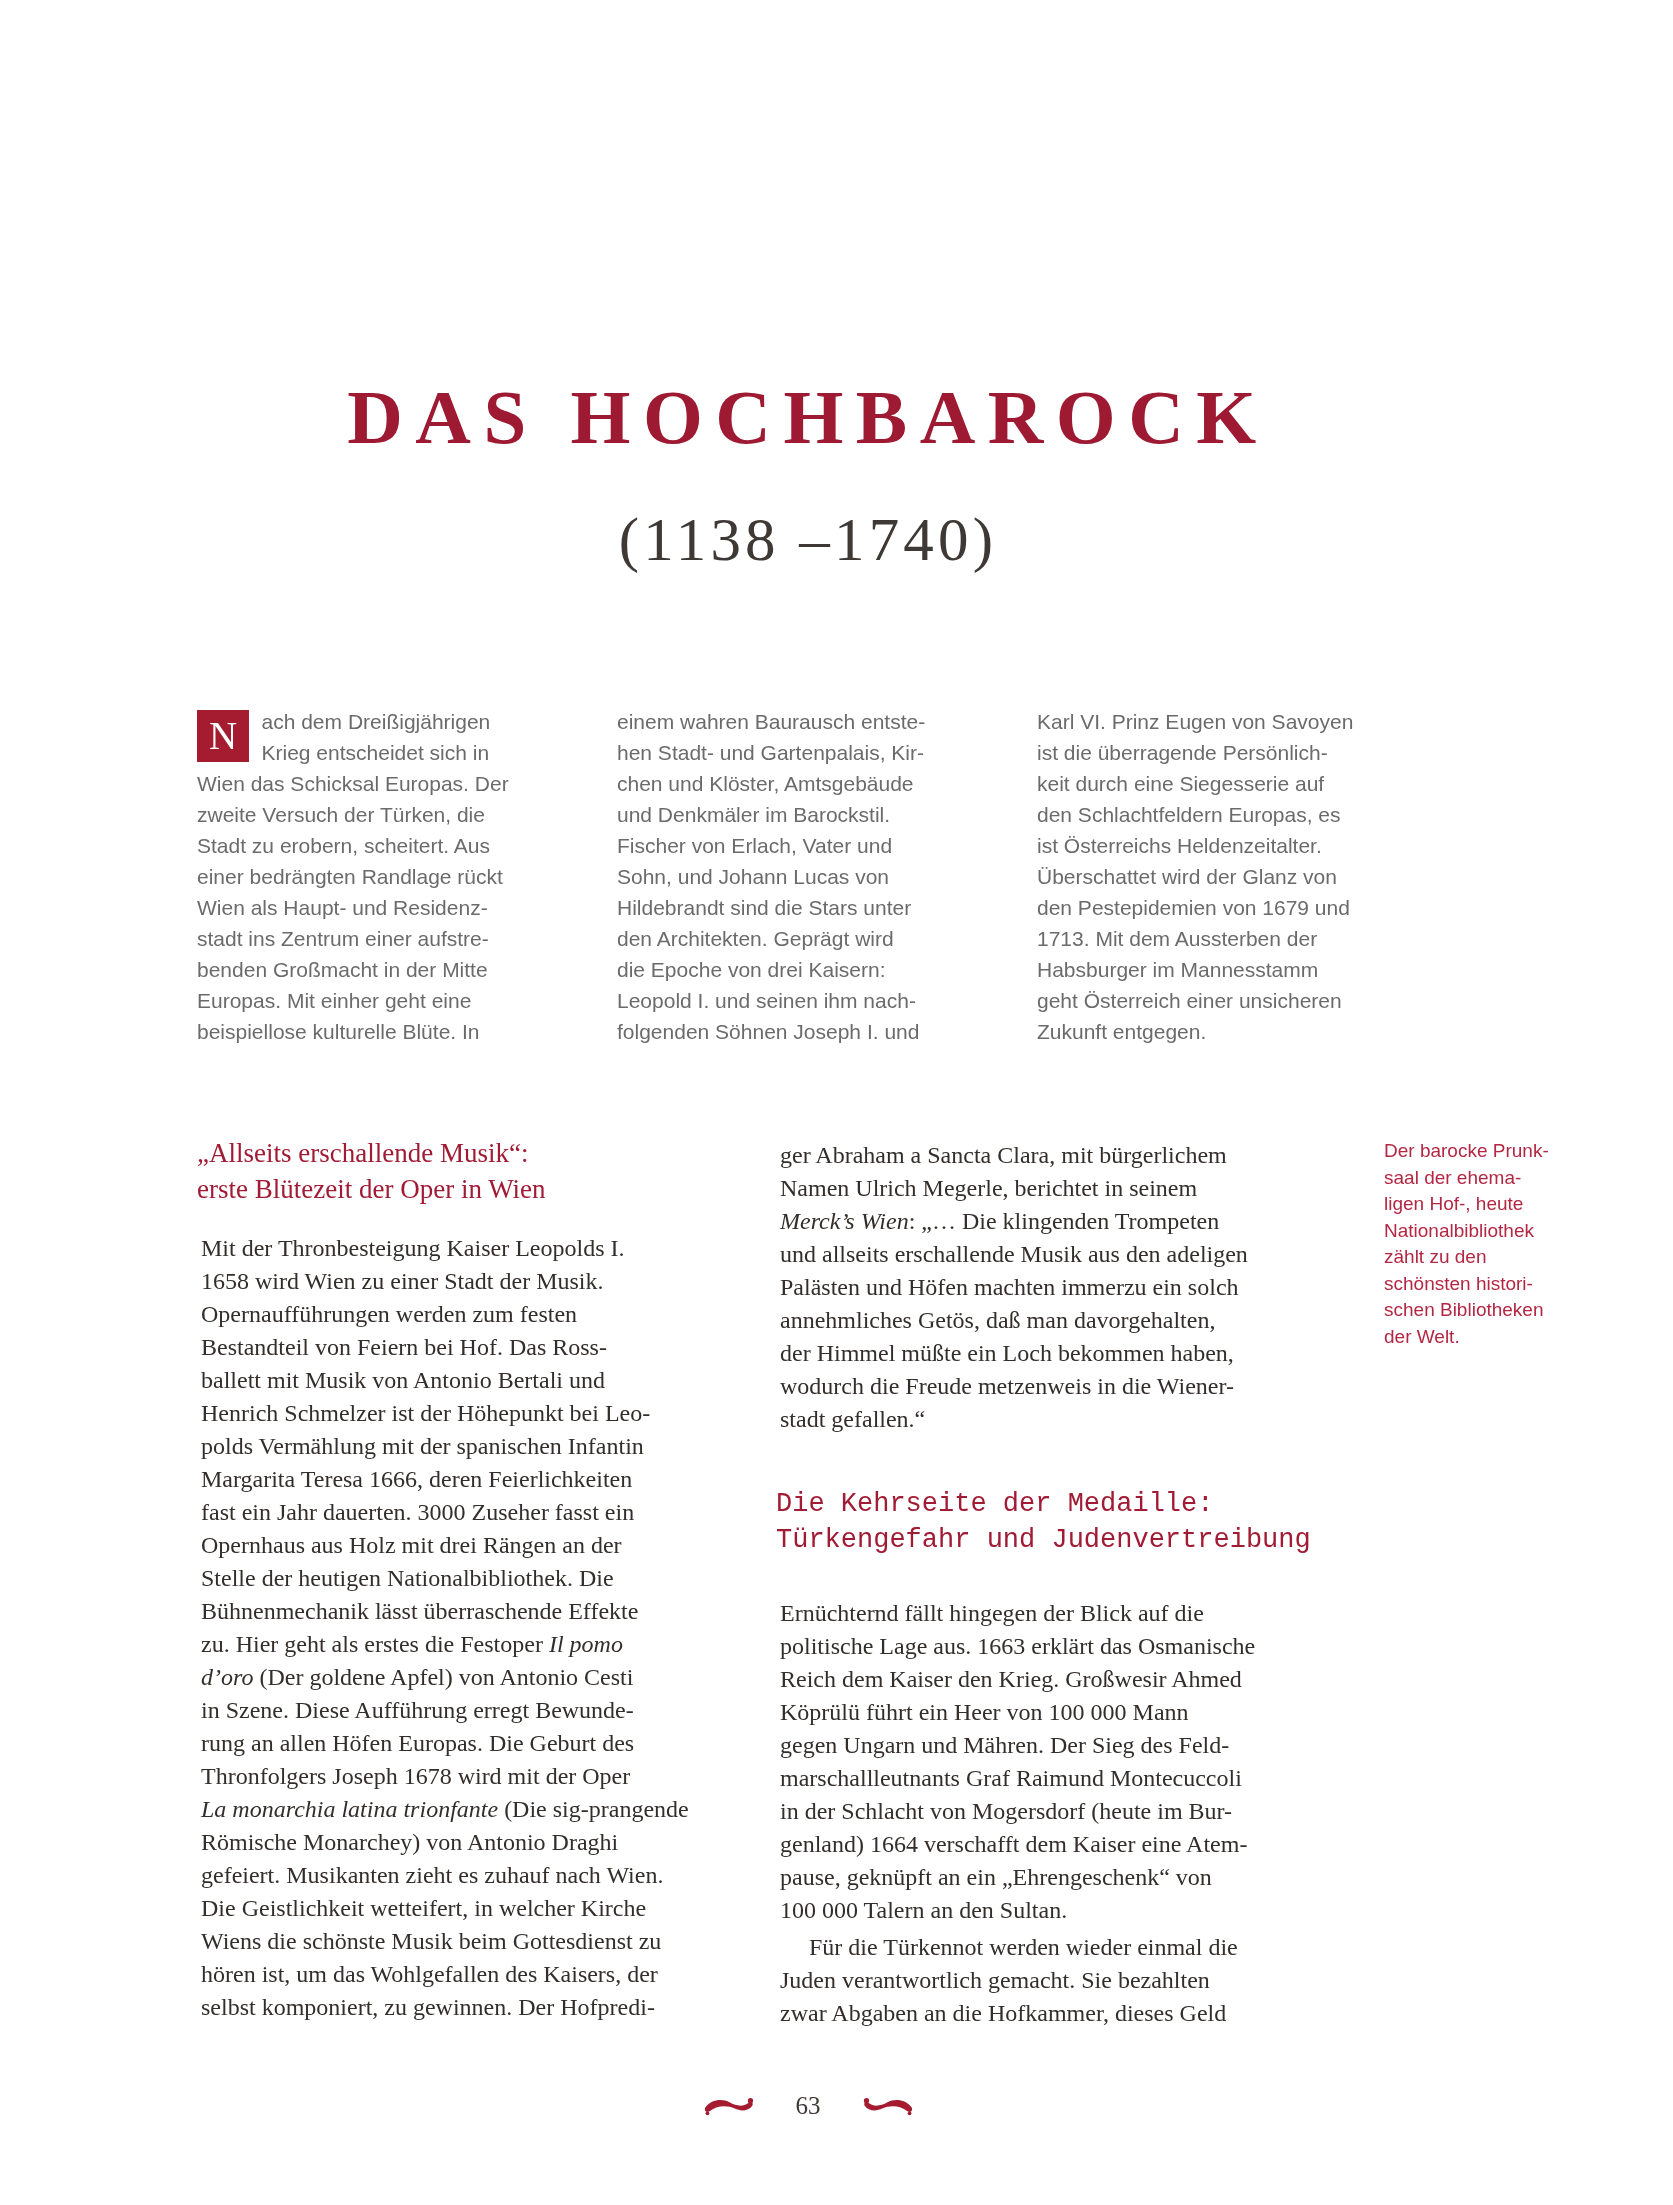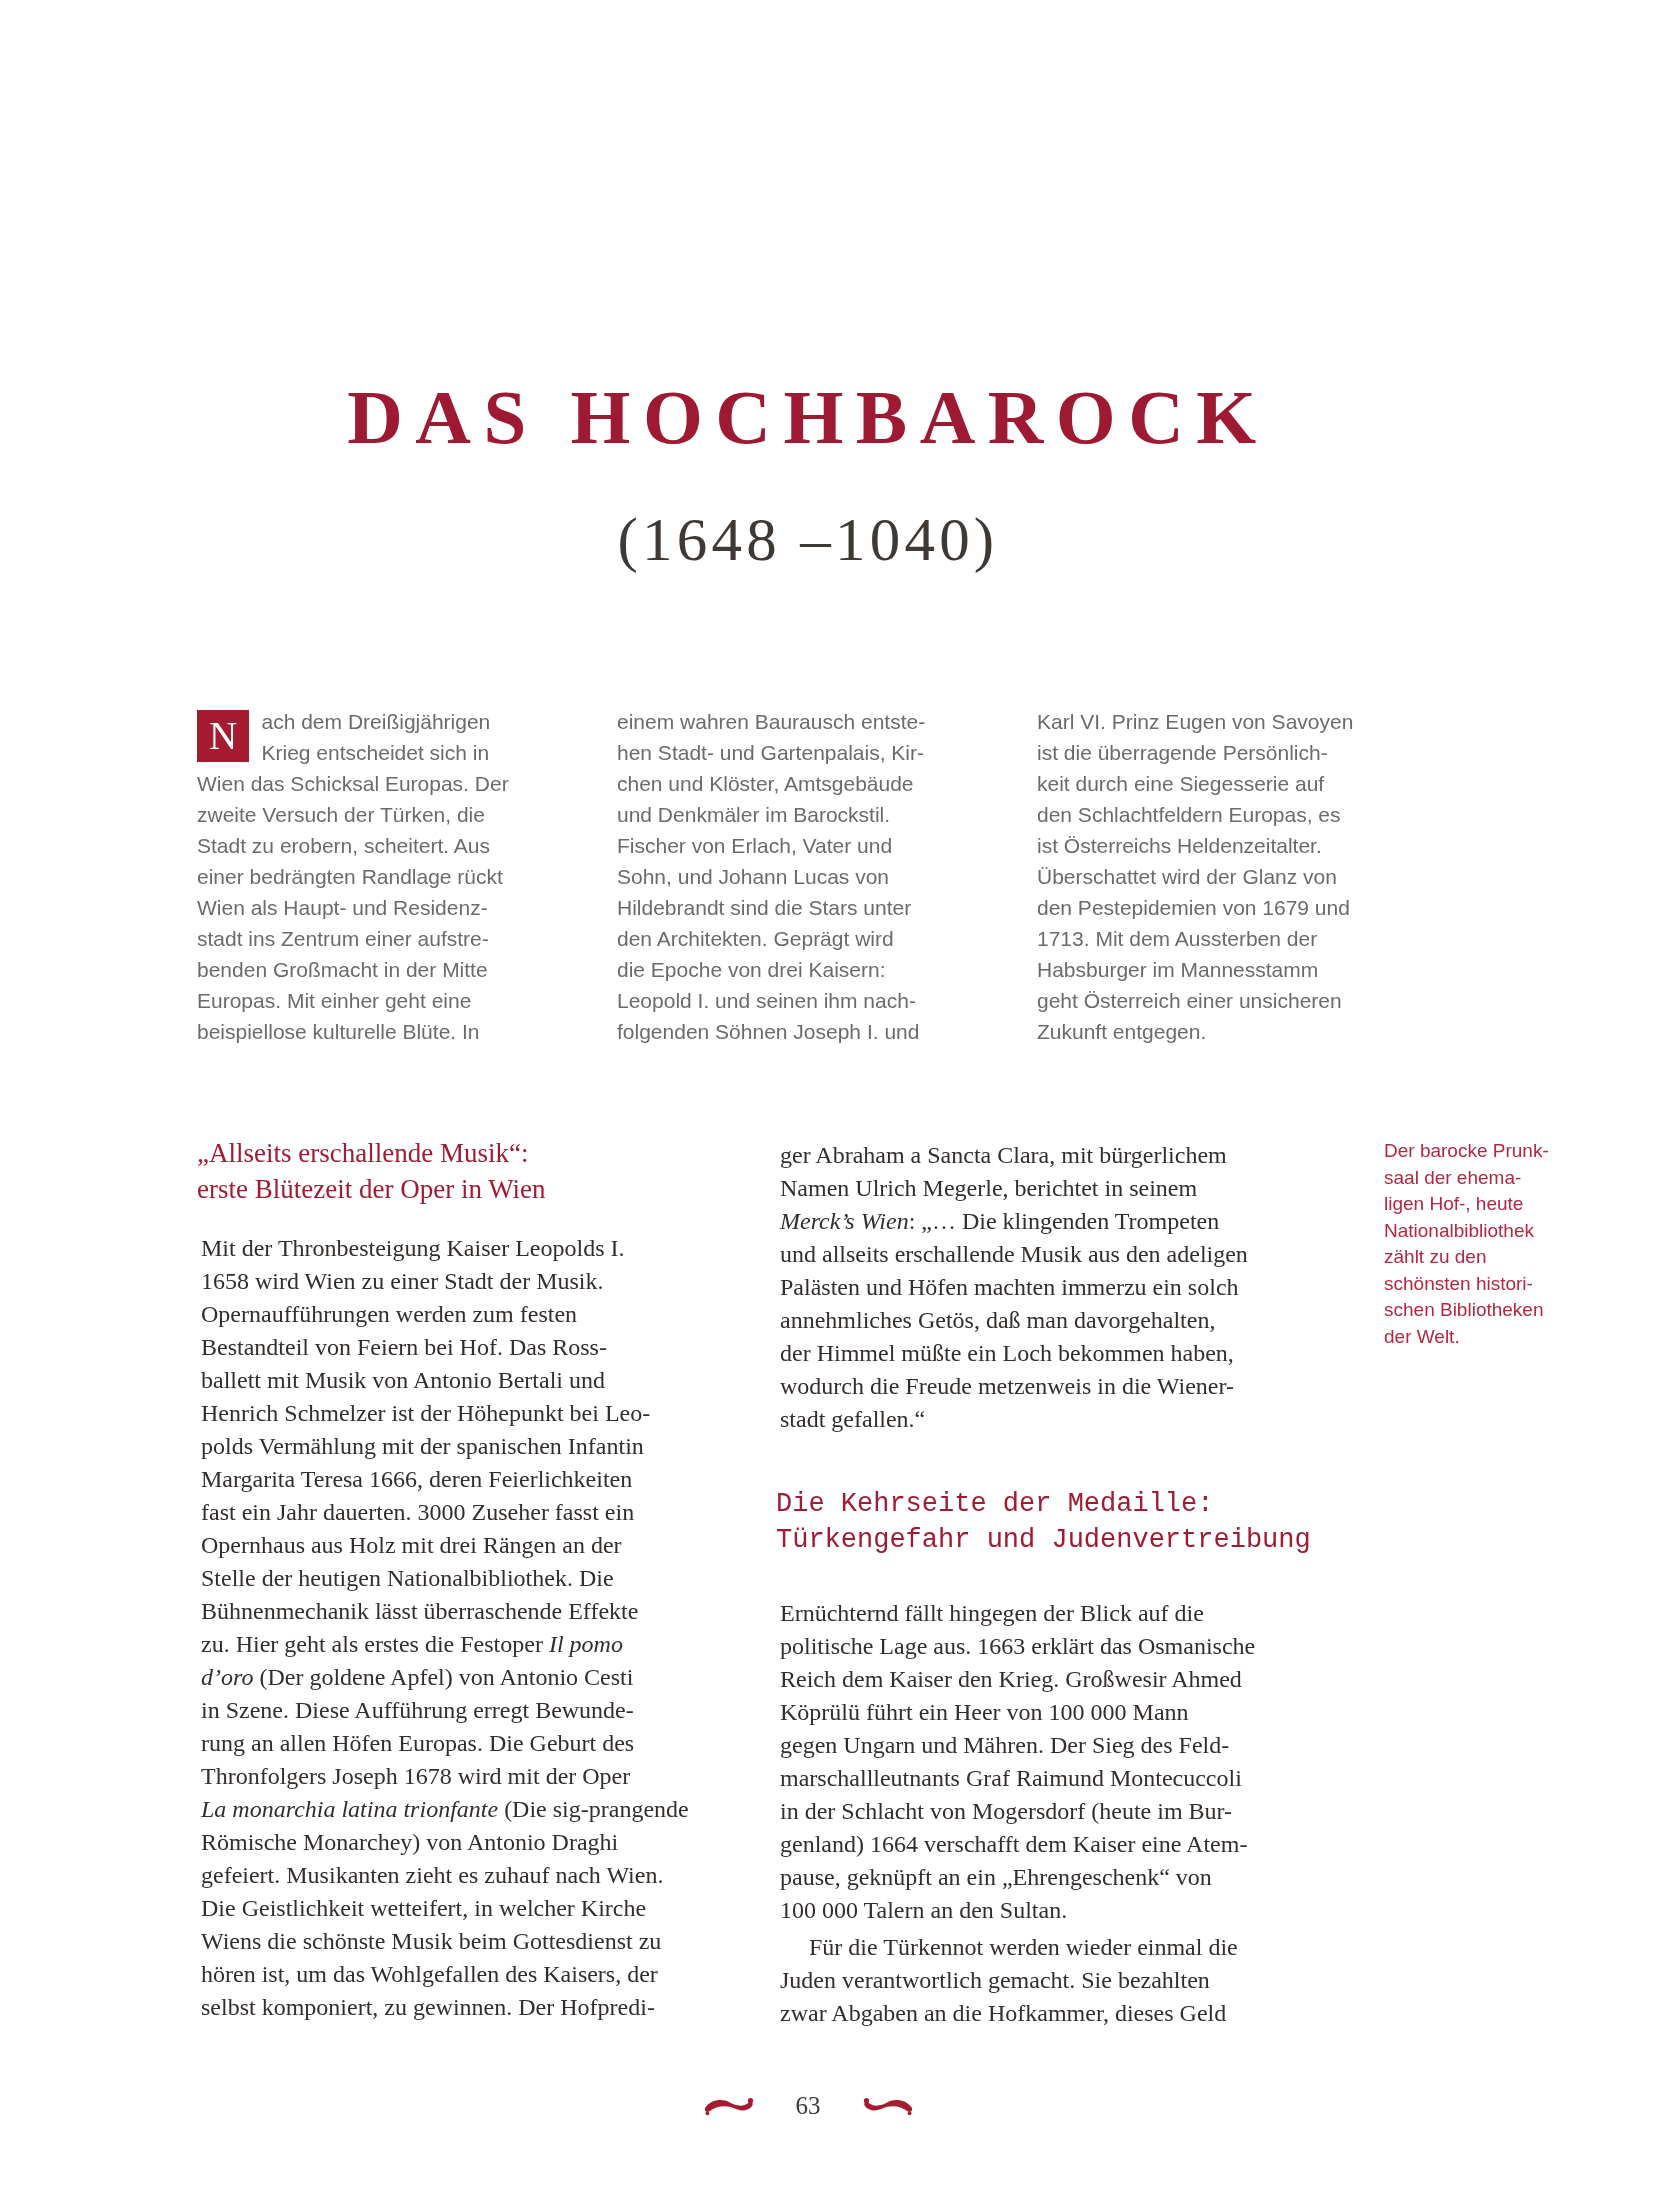--- a/index.html
+++ b/index.html
@@ -131,21 +131,21 @@
   .ornament path, .ornament circle { fill: #a51c30; }
   .ornament-right { transform: scaleX(-1); }
 </style>
 </head>
 <body>
 
 <div class="page">
 
   <header class="header">
     <h1 class="title">DAS HOCHBAROCK</h1>
-    <div class="subtitle">(1648 –1040)</div>
+    <div class="subtitle">(1138 –1740)</div>
   </header>
 
   <section class="intro">
     <div class="intro-col">
       <span class="dropcap">N</span><span class="intro-text">ach dem Dreißigjährigen
 Krieg entscheidet sich in
 Wien das Schicksal Europas. Der
 zweite Versuch der Türken, die
 Stadt zu erobern, scheitert. Aus
 einer bedrängten Randlage rückt

